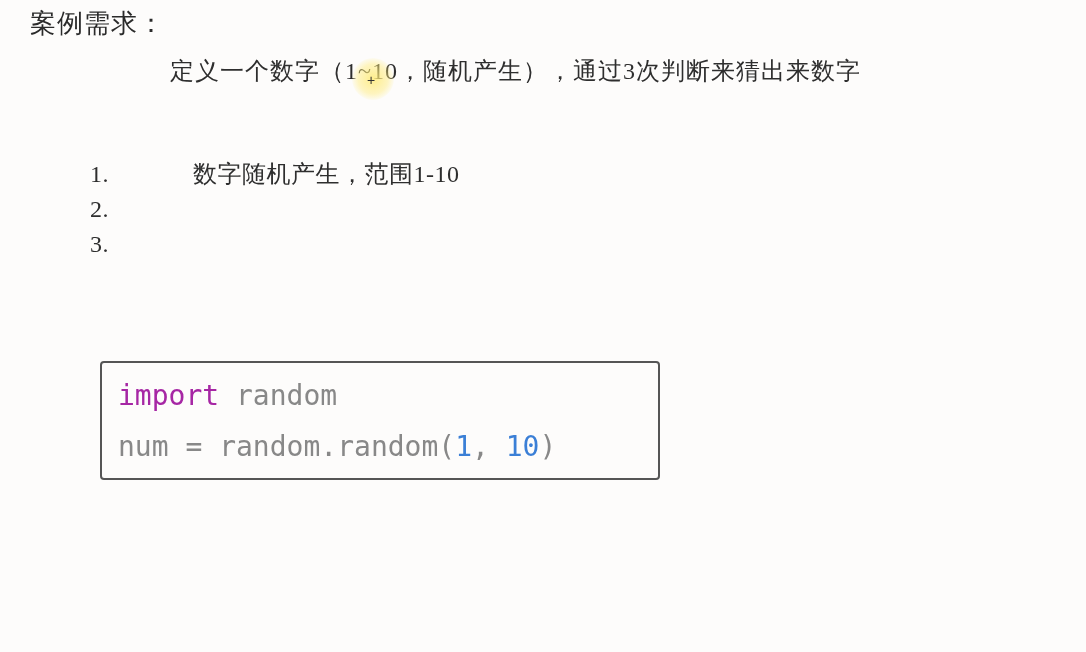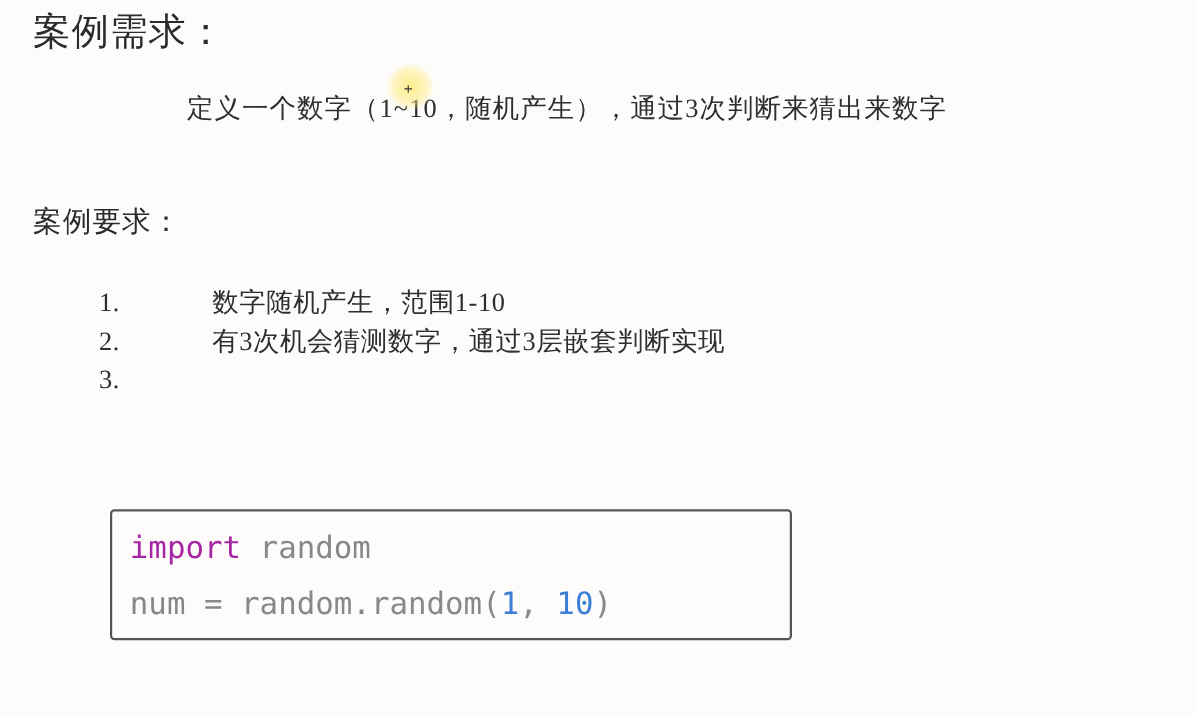--- a/index.html
+++ b/index.html
@@ -14,24 +14,24 @@
       height: 652px;
       padding: 0;
       position: relative;
     }
     .content {
       padding-left: 30px;
       padding-right: 30px;
       padding-top: 6px;
     }
     .section-title {
-      font-size: 34px;
+      font-size: 26px;
       color: #2b2b2b;
       font-weight: normal;
-      margin-bottom: 30px;
+      margin-bottom: 14px;
       letter-spacing: 1px;
     }
     .section-description {
       font-size: 24px;
       color: #2e2e2e;
       margin-left: 140px;
       margin-bottom: 70px;
       letter-spacing: 1px;
     }
     .section-title-2 {
@@ -70,21 +70,21 @@
       color: #2e2e2e;
       margin-left: 70px;
       margin-bottom: 8px;
       letter-spacing: 0.5px;
     }
     .code-block {
       margin-left: 70px;
       border: 2px solid #555;
       border-radius: 4px;
       padding: 8px 16px 6px 16px;
-      width: 620px;
+      width: 560px;
       font-family: "SF Mono", "Menlo", "Consolas", monospace;
       font-size: 28px;
       line-height: 1.8;
       background: #fdfcfb;
     }
     .code-block .line {
       white-space: pre;
       color: #888;
     }
     .kw { color: #a626a4; }
@@ -117,30 +117,28 @@
   </style>
 </head>
 <body>
 
 <div class="content">
 
   <div class="section-title">案例需求：</div>
 
   <div class="section-description">定义一个数字（1~10，随机产生），通过3次判断来猜出来数字</div>
 
-  <div class="section-title-2">案例要求：</div>
 
   <ol class="ordered-list">
     <li>
       <span class="list-number">1.</span>
       <span class="list-text">数字随机产生，范围1-10</span>
     </li>
     <li>
       <span class="list-number">2.</span>
-      <span class="list-text">有3次机会猜测数字，通过3层嵌套判断实现</span>
     </li>
     <li class="highlight">
       <span class="list-number">3.</span>
     </li>
   </ol>
 
 
   <div class="code-block">
     <div class="line"><span class="kw">import</span> <span class="mod">random</span></div>
     <div class="line"><span class="var">num</span> <span class="op">=</span> <span class="var">random</span><span class="op">.</span><span class="func">random</span><span class="paren">(</span><span class="num">1</span><span class="comma">,</span><span> </span><span class="num">10</span><span class="paren">)</span></div>

